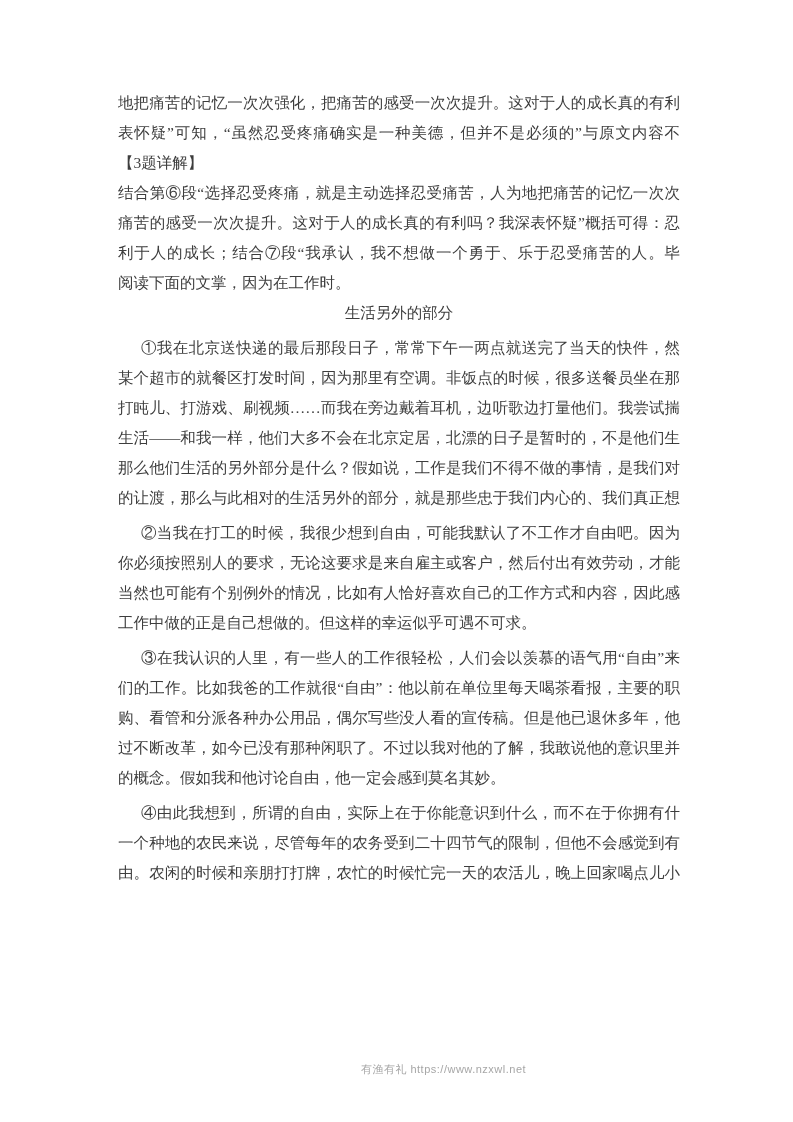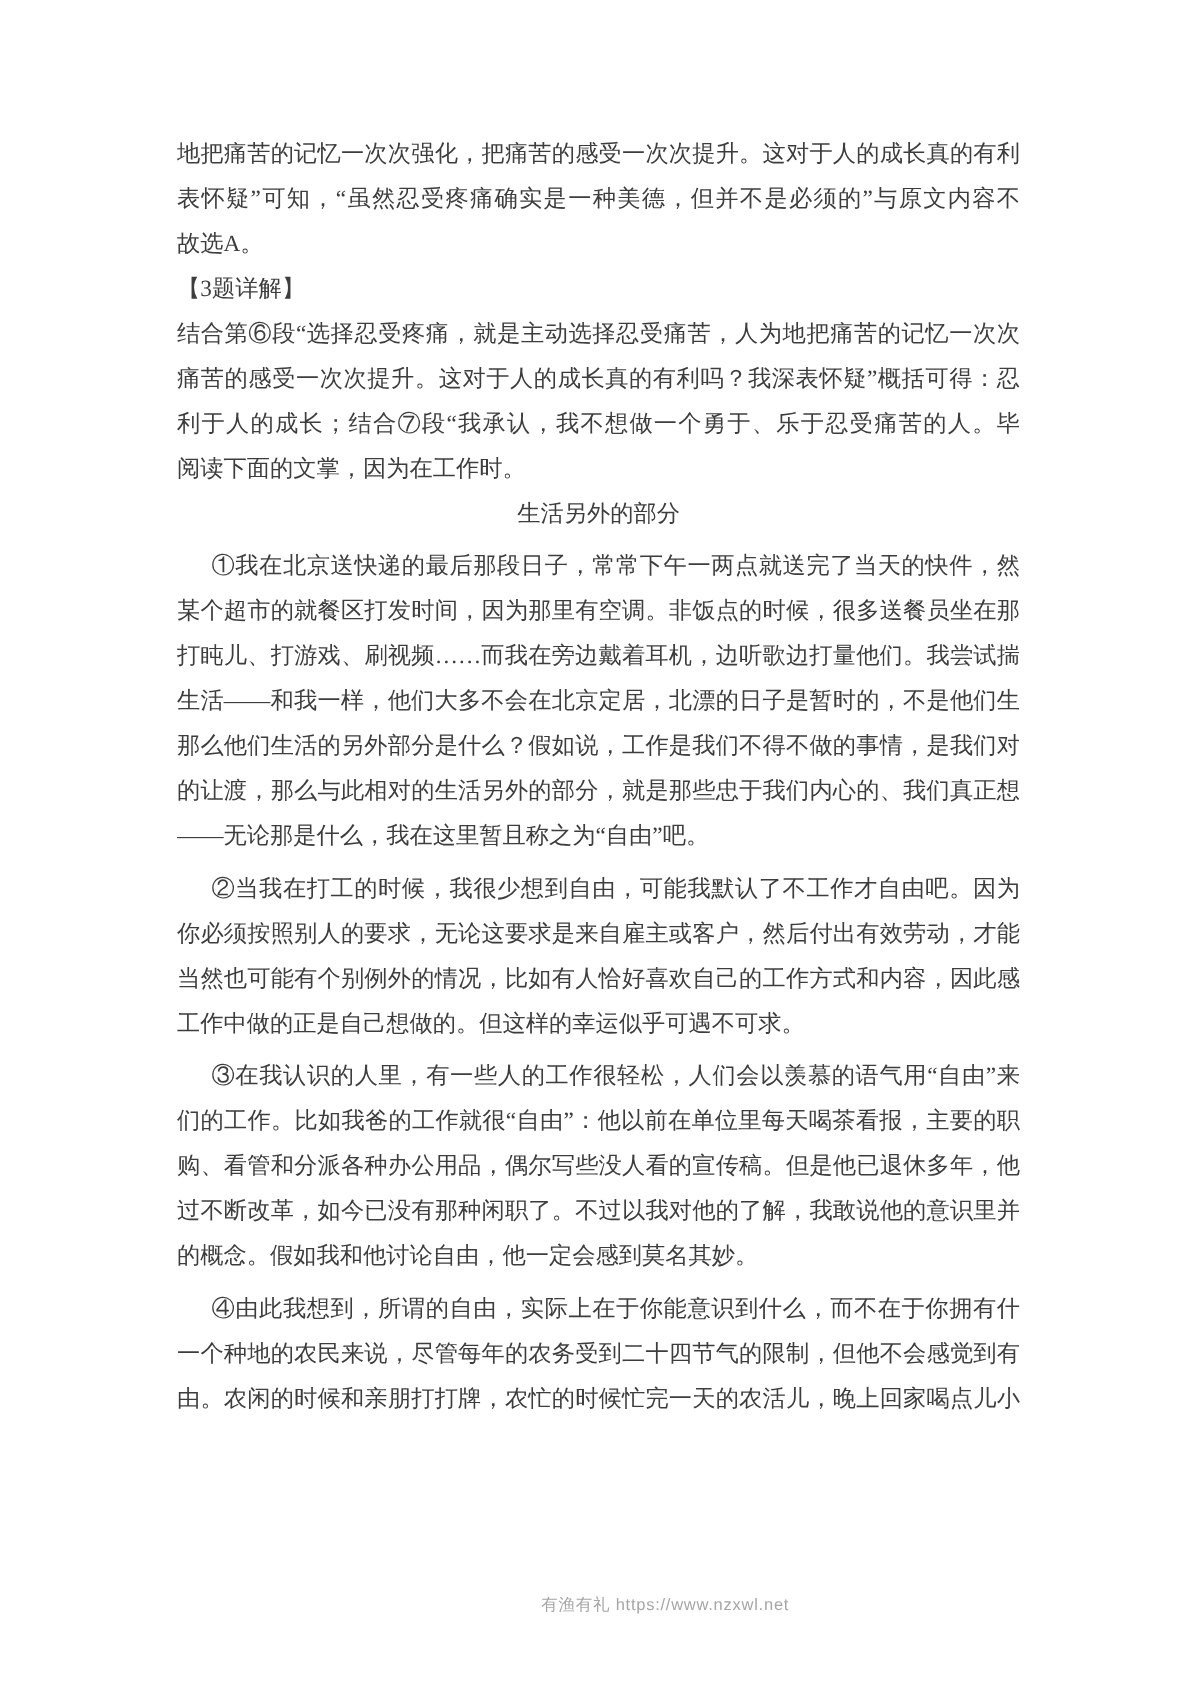--- a/index.html
+++ b/index.html
@@ -55,34 +55,32 @@
     padding-left: 47px;
   }
 </style>
 </head>
 <body>
 
 <div class="page">
   <div class="content" id="content">
       <div class="line fill">地把痛苦的记忆一次次强化，把痛苦的感受一次次提升。这对于人的成长真的有利吗？我深</div>
       <div class="line fill">表怀疑”可知，“虽然忍受疼痛确实是一种美德，但并不是必须的”与原文内容不符；</div>
-      <div class="line">故选A。</div>
       <div class="line">【3题详解】</div>
       <div class="line fill">结合第⑥段“选择忍受疼痛，就是主动选择忍受痛苦，人为地把痛苦的记忆一次次强化，把</div>
       <div class="line fill">痛苦的感受一次次提升。这对于人的成长真的有利吗？我深表怀疑”概括可得：忍受痛苦不</div>
       <div class="line fill">利于人的成长；结合⑦段“我承认，我不想做一个勇于、乐于忍受痛苦的人。毕竟，这也并</div>
       <div class="line">阅读下面的文掌，因为在工作时。</div>
       <div class="line center">生活另外的部分</div>
       <div class="line fill indent para">①我在北京送快递的最后那段日子，常常下午一两点就送完了当天的快件，然后我会在</div>
       <div class="line fill">某个超市的就餐区打发时间，因为那里有空调。非饭点的时候，很多送餐员坐在那里聊天、</div>
       <div class="line fill">打盹儿、打游戏、刷视频……而我在旁边戴着耳机，边听歌边打量他们。我尝试揣摩他们的</div>
       <div class="line fill">生活——和我一样，他们大多不会在北京定居，北漂的日子是暂时的，不是他们生活的全部。</div>
       <div class="line fill">那么他们生活的另外部分是什么？假如说，工作是我们不得不做的事情，是我们对个人意愿</div>
       <div class="line fill">的让渡，那么与此相对的生活另外的部分，就是那些忠于我们内心的、我们真正想做的事情</div>
-      <div class="line">——无论那是什么，我在这里暂且称之为“自由”吧。</div>
       <div class="line fill indent para">②当我在打工的时候，我很少想到自由，可能我默认了不工作才自由吧。因为在工作时，</div>
       <div class="line fill">你必须按照别人的要求，无论这要求是来自雇主或客户，然后付出有效劳动，才能获得回报。</div>
       <div class="line fill">当然也可能有个别例外的情况，比如有人恰好喜欢自己的工作方式和内容，因此感觉自己在</div>
       <div class="line">工作中做的正是自己想做的。但这样的幸运似乎可遇不可求。</div>
       <div class="line fill indent para">③在我认识的人里，有一些人的工作很轻松，人们会以羡慕的语气用“自由”来形容他</div>
       <div class="line fill">们的工作。比如我爸的工作就很“自由”：他以前在单位里每天喝茶看报，主要的职责是采</div>
       <div class="line fill">购、看管和分派各种办公用品，偶尔写些没人看的宣传稿。但是他已退休多年，他的单位经</div>
       <div class="line fill">过不断改革，如今已没有那种闲职了。不过以我对他的了解，我敢说他的意识里并没有自由</div>
       <div class="line">的概念。假如我和他讨论自由，他一定会感到莫名其妙。</div>
       <div class="line fill indent para">④由此我想到，所谓的自由，实际上在于你能意识到什么，而不在于你拥有什么。对于</div>

